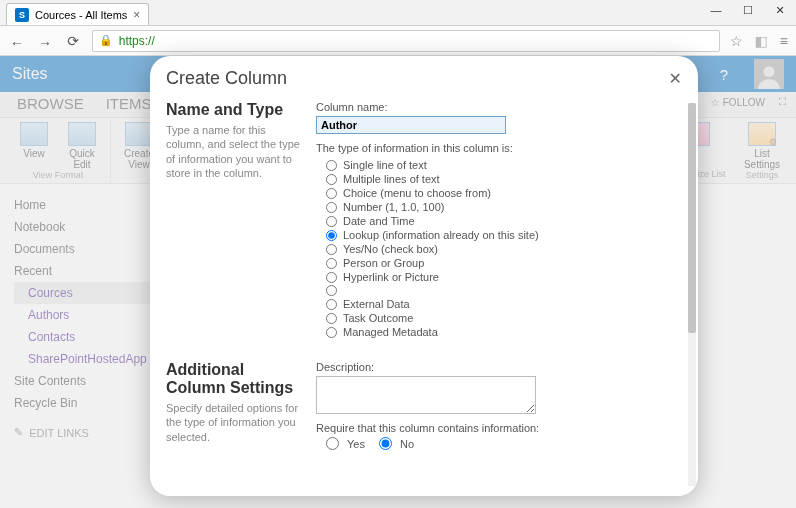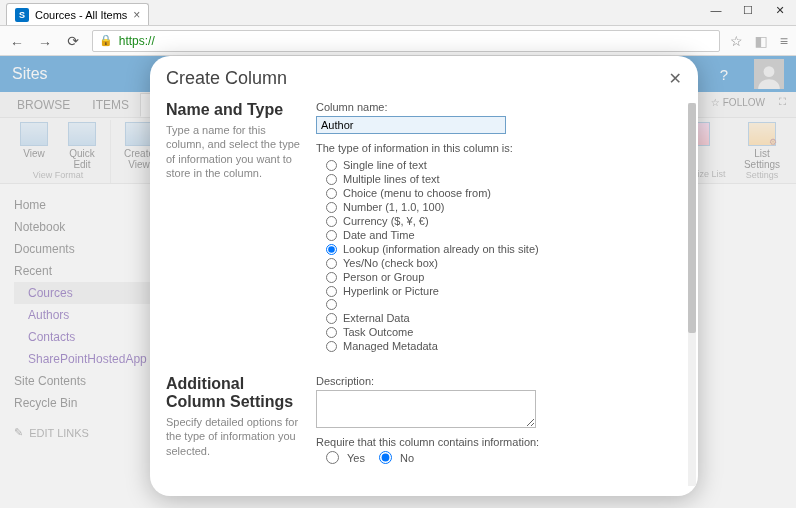--- a/index.html
+++ b/index.html
@@ -24,21 +24,21 @@
   .suitebar { height:36px; background:#0072c6; display:flex; align-items:center; justify-content:space-between; padding:0 12px; color:#fff; }
   .suitebar .left { font-size:16px; }
   .suitebar .right { display:flex; align-items:center; gap:16px; }
   .suite-icon { width:28px; height:28px; display:flex; align-items:center; justify-content:center; color:#fff; font-size:15px; position:relative; }
   .badge { position:absolute; top:-2px; right:-4px; background:#004578; color:#fff; border-radius:50%; width:13px; height:13px; font-size:9px; display:flex; align-items:center; justify-content:center; }
   .avatar { width:30px; height:30px; background:#a6a6a6; display:flex; align-items:flex-end; justify-content:center; overflow:hidden; }
   .avatar svg { width:26px; height:26px; fill:#e6e6e6; }
 
   
   .sp-tabs { height:26px; background:#f0f0f0; display:flex; align-items:flex-end; padding-left:6px; border-bottom:1px solid #d8d8d8; position:relative; }
-  .sp-tab { font-size:12px; padding:4px 10px; color:#555; border:1px solid transparent; cursor:pointer;margin-top:48px; }
+  .sp-tab { font-size:15px; padding:4px 10px; color:#555; border:1px solid transparent; cursor:pointer;margin-top:48px; }
   .sp-tab.active { background:#fff; border:1px solid #c5c5c5; border-bottom:1px solid #fff; }
   .sp-tabs-right { position:absolute; right:10px; top:4px; display:flex; gap:14px; font-size:10px; color:#555; align-items:center; }
   .sp-tabs-right span { display:flex; align-items:center; gap:3px; }
 
   
   .ribbon { height:66px; background:#f7f7f7; border-bottom:1px solid #dcdcdc; display:flex; padding:2px 6px 0 6px; }
   .ribgroup { display:flex; flex-direction:column; align-items:center; padding:2px 8px; border-right:1px solid #e2e2e2; }
   .ribgroup .btns { display:flex; gap:8px; align-items:flex-start; }
   .ribbtn-lg { display:flex; flex-direction:column; align-items:center; gap:2px; font-size:10px; color:#444; width:40px; text-align:center; }
   .ribbtn-lg .ic { width:28px; height:24px; background:linear-gradient(#d4e7f7,#a9cdeb); border:1px solid #8ab4d8; }
@@ -65,21 +65,21 @@
   .dlg-title { font-size:18px; color:#444; font-weight:300; }
   .dlg-close { font-size:16px; color:#666; cursor:pointer; }
   .dlg-body { flex:1; overflow:hidden; display:flex; padding:8px 4px 8px 16px; font-size:11px; color:#555; position:relative; }
   .dlg-scroll { position:absolute; right:2px; top:10px; bottom:10px; width:8px; background:#f0f0f0; }
   .dlg-thumb { position:absolute; right:2px; top:10px; width:8px; height:230px; background:#c4c4c4; border-radius:2px; }
   .dlg-left { width:150px; padding-right:12px; }
   .dlg-left h4 { font-size:16px; color:#333; font-weight:600; margin-bottom:4px; }
   .dlg-left p { font-size:11px; color:#888; line-height:1.3; }
   .dlg-right { flex:1; padding-right:18px; }
   .dlg-right label { display:block; font-size:11px; color:#555; margin-bottom:3px; }
-  .dlg-right input[type=text] { width:190px; padding:2px 4px; font-size:11px; border:1px solid #6ea0c9; background:#eaf3fb; }
+  .dlg-right input[type=text] { width:190px; padding:2px 4px; font-size:11px; border:1px solid #6ea0c9; background:#eaf3fb;font-weight:bold; }
   .radiolist { margin-top:4px; }
   .radiolist div { display:flex; align-items:center; gap:6px; padding:1px 0; font-size:11px; color:#555; margin-left:10px;}
   .radiolist input[type=radio] { width:11px; height:11px; }
   .section2 { margin-top:22px; display:flex; }
   textarea { width:220px; height:38px; border:1px solid #bbb; resize:both; font-size:11px; }
   .req-row { margin-top:6px; }
   .req-opts { margin-left:10px; display:flex; gap:14px; align-items:center; margin-top:2px;}
   .req-opts label { display:flex; align-items:center; gap:8px; font-size:11px; margin:0;}
   
   .ribgroup.right-group { margin-left:auto; border-right:none; border-left:1px solid #e2e2e2; }
@@ -266,24 +266,20 @@
               <div>
                 <input type="radio" name="coltype" style="">
                 <span>Choice (menu to choose from)</span>
               </div>
               <div>
                 <input type="radio" name="coltype" style="">
                 <span>Number (1, 1.0, 100)</span>
               </div>
               <div>
                 <input type="radio" name="coltype" style="">
-                <span>Currency ($, ¥, €)</span>
-              </div>
-              <div>
-                <input type="radio" name="coltype" style="">
                 <span>Date and Time</span>
               </div>
               <div>
                 <input type="radio" name="coltype" checked="" style="">
                 <span>Lookup (information already on this site)</span>
               </div>
               <div>
                 <input type="radio" name="coltype" style="">
                 <span>Yes/No (check box)</span>
               </div>

